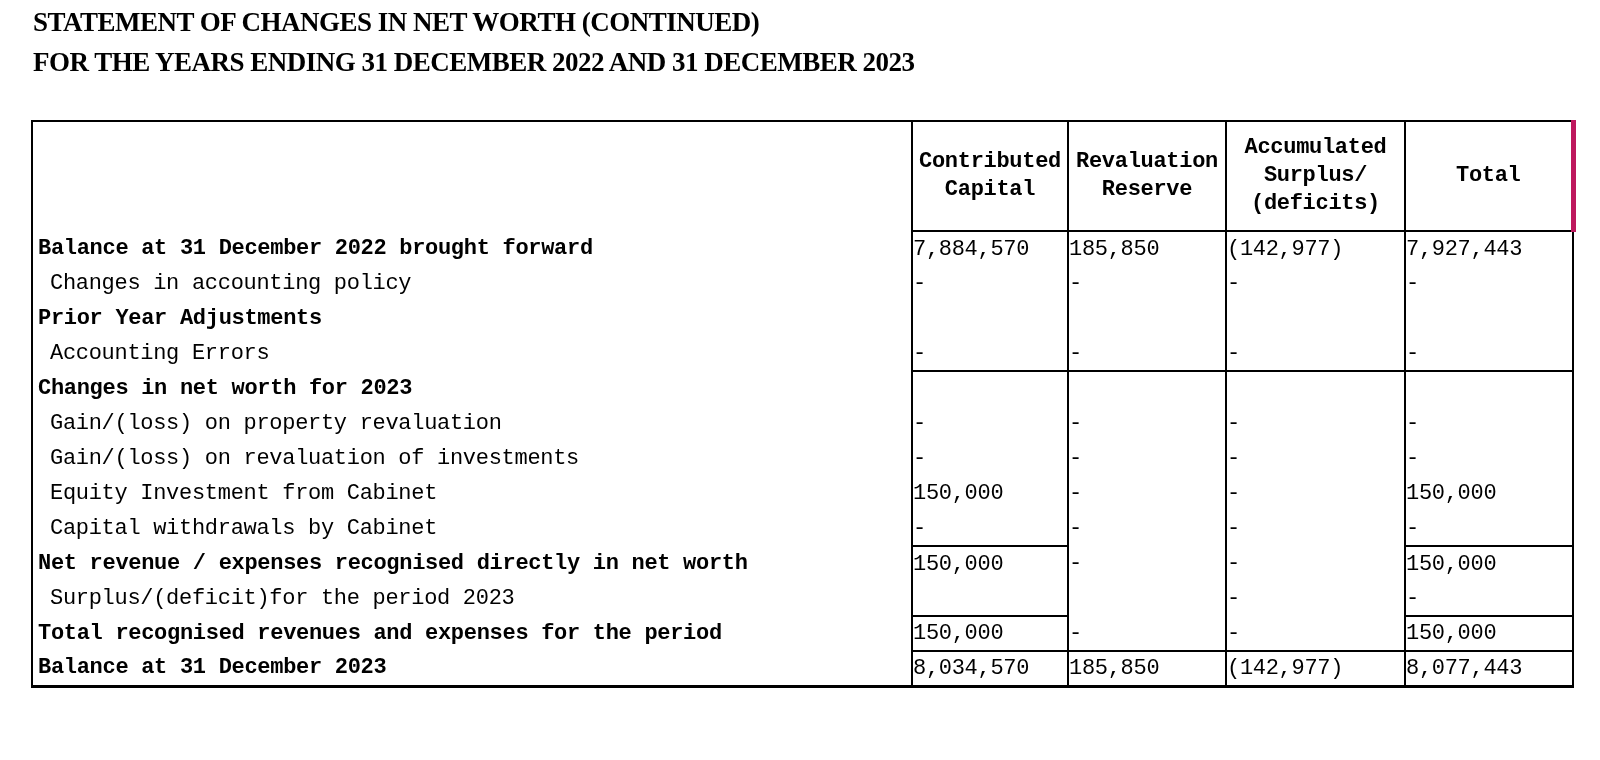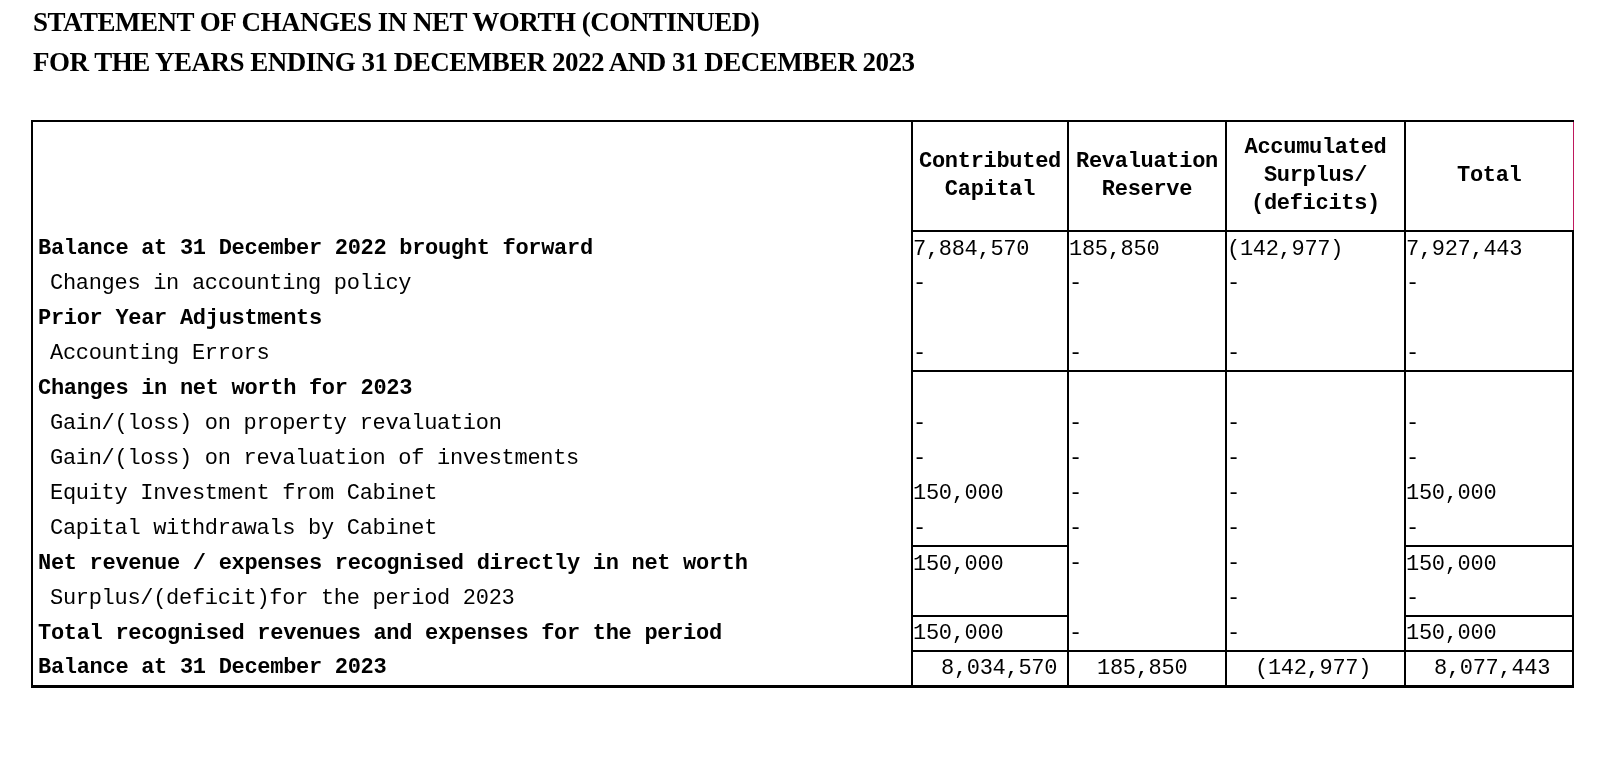--- a/index.html
+++ b/index.html
@@ -46,38 +46,38 @@
   }
   th {
     font-weight: bold;
     text-align: center;
     white-space: pre-line;
     line-height: 1.28;
     border-top: 2px solid #000;
     border-left: 2px solid #000;
   }
   th.num-h { border-bottom: 2px solid #000; }
-  th.last  { border-right: 1px solid #be185d; margin-left: 9px; }
+  th.last  { border-right: 5px solid #be185d; margin-left: 9px; }
   td.label-cell {
     border-left: 2px solid #000;
     white-space: nowrap;
     text-align: left;
   }
   td.label-cell.section { font-weight: bold; padding-left: 5px; margin-left: 13px; }
   td.label-cell.detail  { font-weight: normal; padding-left: 17px; }
   td.num {
     border-left: 2px solid #000;
     text-align: left;
     padding-right: 6px;
     white-space: nowrap;
   }
   td.num.last { border-right: 2px solid #000; }
   td.num.dash { padding-right: 58px; }
   td.bt { border-top: 2px solid #000; }
-  tbody tr:last-child td { border-bottom: 3px solid #000; padding-left: 28px; }
+  tbody tr:last-child td { border-bottom: 3px solid #000; }
 </style>
 </head>
 <body>
 
 <div class="page">
 
   <div class="titles">
     <div class="title-line">STATEMENT OF CHANGES IN NET WORTH (CONTINUED)</div>
     <div class="title-line">FOR THE YEARS ENDING 31 DECEMBER 2022 AND 31 DECEMBER 2023</div>
   </div>

